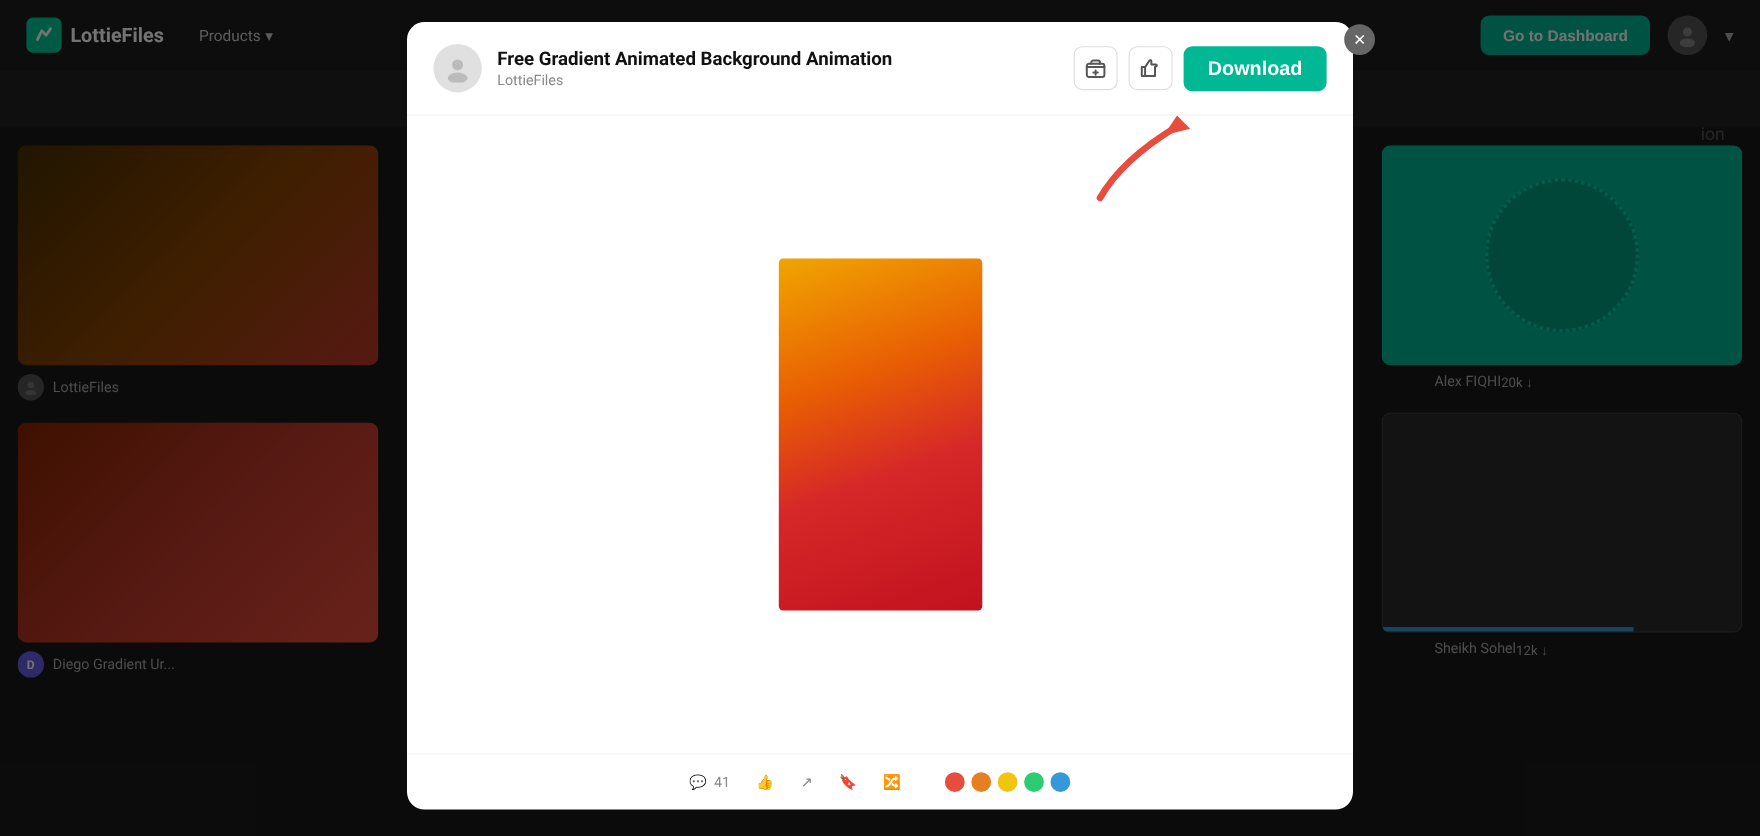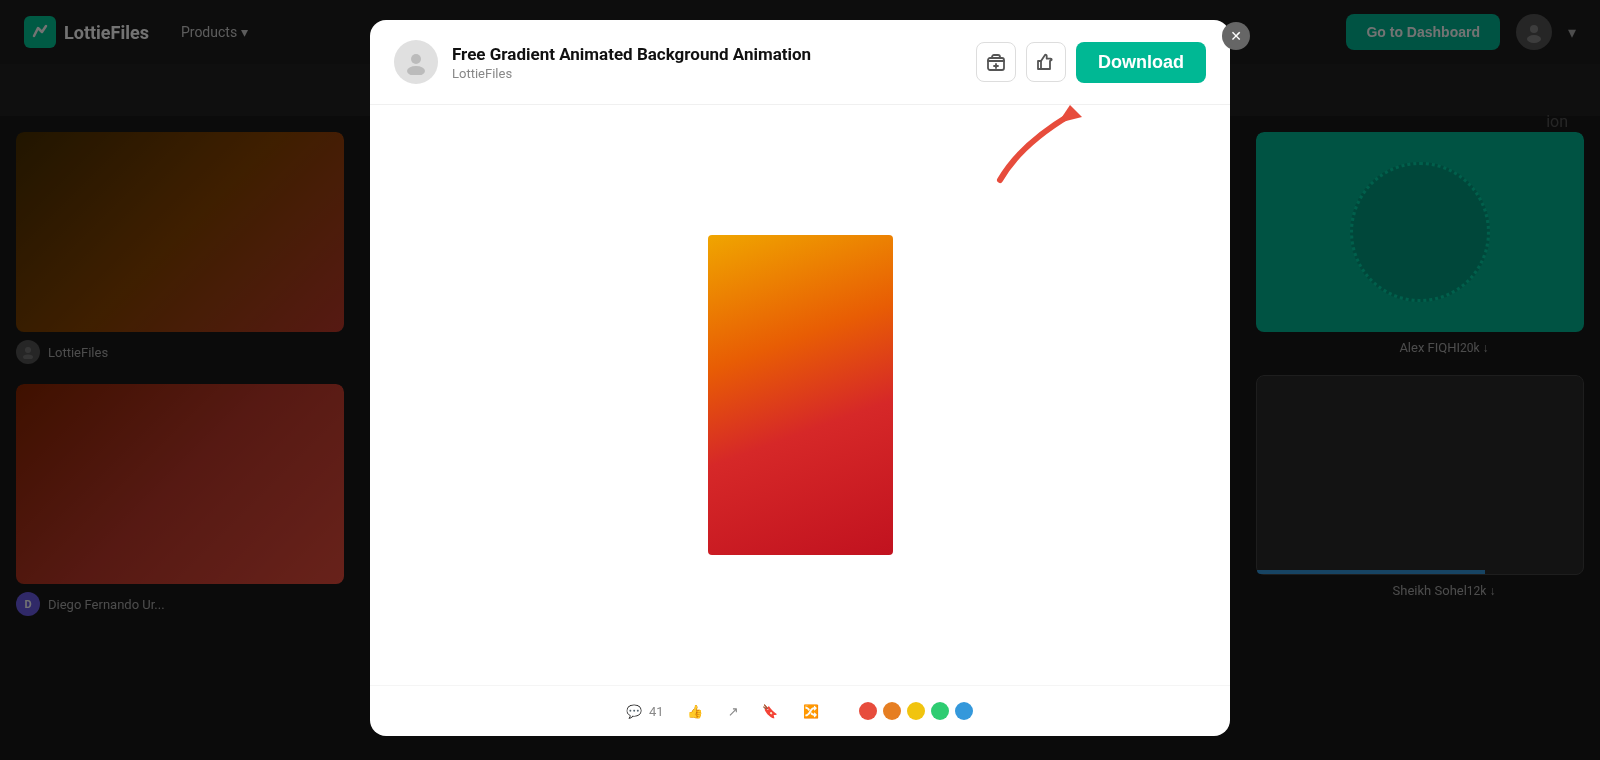--- a/index.html
+++ b/index.html
@@ -200,21 +200,21 @@
       width: 140px;
       height: 140px;
       border-radius: 50%;
       background: #009e82;
       border: 3px dotted #00d4a8;
     }
 
     .right-meta {
       display: flex;
       align-items: center;
-      justify-content: center;
+      justify-content: flex-start;
       padding: 8px 0;
       margin-left: 48px;
     }
 
     .right-meta-name {
       color: #aaa;
       font-size: 13px;
     }
 
     .right-meta-count {
@@ -444,21 +444,21 @@
             <ellipse cx="7" cy="12" rx="5" ry="2.5" fill="#777"></ellipse>
           </svg>
         </div>
         <span class="card-meta-name">LottieFiles</span>
       </div>
     </div>
     <div class="bg-card">
       <div class="bg-card-img card-gradient-2"></div>
       <div class="card-meta">
         <div class="card-meta-avatar" style="background:#6c5ce7; color:white; font-size:11px; font-weight:bold;">D</div>
-        <span class="card-meta-name">Diego Fernando Ur...</span>
+        <span class="card-meta-name">Diego Gradient Ur...</span>
       </div>
     </div>
   </div>
 
   <div></div>
 
   <div class="bg-right-col">
     <div class="bg-card">
       <div class="right-card-1">
         <div class="right-circle"></div>

